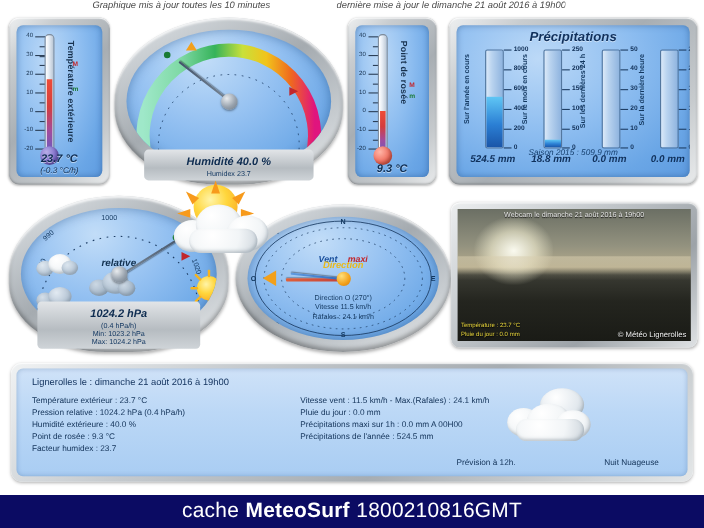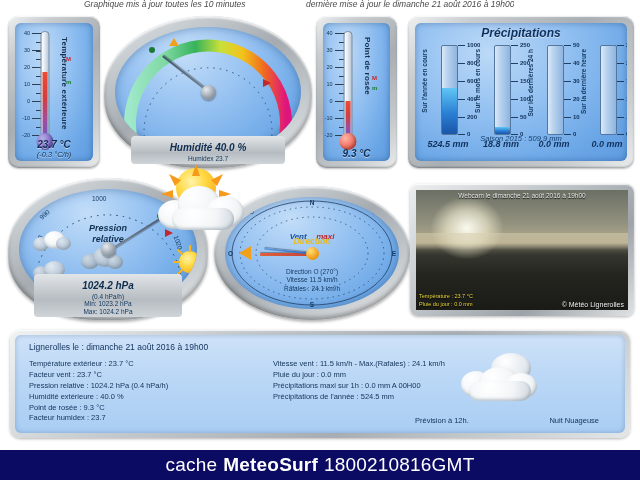--- a/index.html
+++ b/index.html
@@ -440,21 +440,20 @@
         <path d="M 16 112 A 74 74 0 1 1 162 112" fill="none" stroke="#1e3f66" stroke-width="1" stroke-dasharray="1.5 5"></path>
       </svg>
       <div style="position:absolute;left:14px;top:48px;font-size:6.5px;color:#12375f;transform:rotate(-65deg);">980</div>
       <div style="position:absolute;left:20px;top:22px;font-size:6.5px;color:#12375f;transform:rotate(-42deg);">990</div>
       <div style="position:absolute;left:73px;top:6px;font-size:6.5px;color:#12375f;">1000</div>
       <div style="position:absolute;right:22px;top:20px;font-size:6.5px;color:#12375f;transform:rotate(42deg);">1010</div>
       <div style="position:absolute;right:12px;top:50px;font-size:6.5px;color:#12375f;transform:rotate(70deg);">1020</div>
       <div style="position:absolute;right:20px;bottom:20px;font-size:6.5px;color:#12375f;transform:rotate(112deg);">1030</div>
       <div style="position:absolute;left:20px;bottom:20px;font-size:6.5px;color:#12375f;transform:rotate(-112deg);">1040</div>
 
-      <div class="gauge-label" style="top:34px;">Pression</div>
       <div class="gauge-label" style="top:45px;">relative</div>
 
       <div style="position:absolute;left:14px;top:42px;">
         <div class="icon-cloud" style="width:40px;height:20px;">
           <i style="left:0;top:6px;width:16px;height:14px;background:radial-gradient(circle at 35% 30%,#dfe8f0,#9fb2c6);"></i>
           <i style="left:11px;top:0;width:21px;height:18px;background:radial-gradient(circle at 35% 30%,#e6eef5,#a8bac c);"></i>
           <i style="left:23px;top:6px;width:15px;height:13px;background:radial-gradient(circle at 35% 30%,#dbe5ee,#9fb2c6);"></i>
         </div>
       </div>
       <div style="position:absolute;left:14px;top:72px;">
@@ -566,21 +565,20 @@
       <div class="cam-credit">© Météo Lignerolles</div>
     </div>
   </div>
 
   <div class="summary" style="left:10px; top:330px; width:620px; height:108px;">
     <div class="summary-in">
       <div class="sum-head">Lignerolles le : dimanche 21 août 2016 à 19h00</div>
 
       <div class="sum-col a">
         <div>Température extérieur : 23.7 °C</div>
-        <div>Facteur vent : 23.7 °C</div>
         <div>Pression relative : 1024.2 hPa (0.4 hPa/h)</div>
         <div>Humidité extérieure : 40.0 %</div>
         <div>Point de rosée : 9.3 °C</div>
         <div>Facteur humidex : 23.7</div>
       </div>
 
       <div class="sum-col b">
         <div>Vitesse vent : 11.5 km/h - Max.(Rafales) : 24.1 km/h</div>
         <div>Pluie du jour : 0.0 mm</div>
         <div>Précipitations maxi sur 1h : 0.0 mm A 00H00</div>

